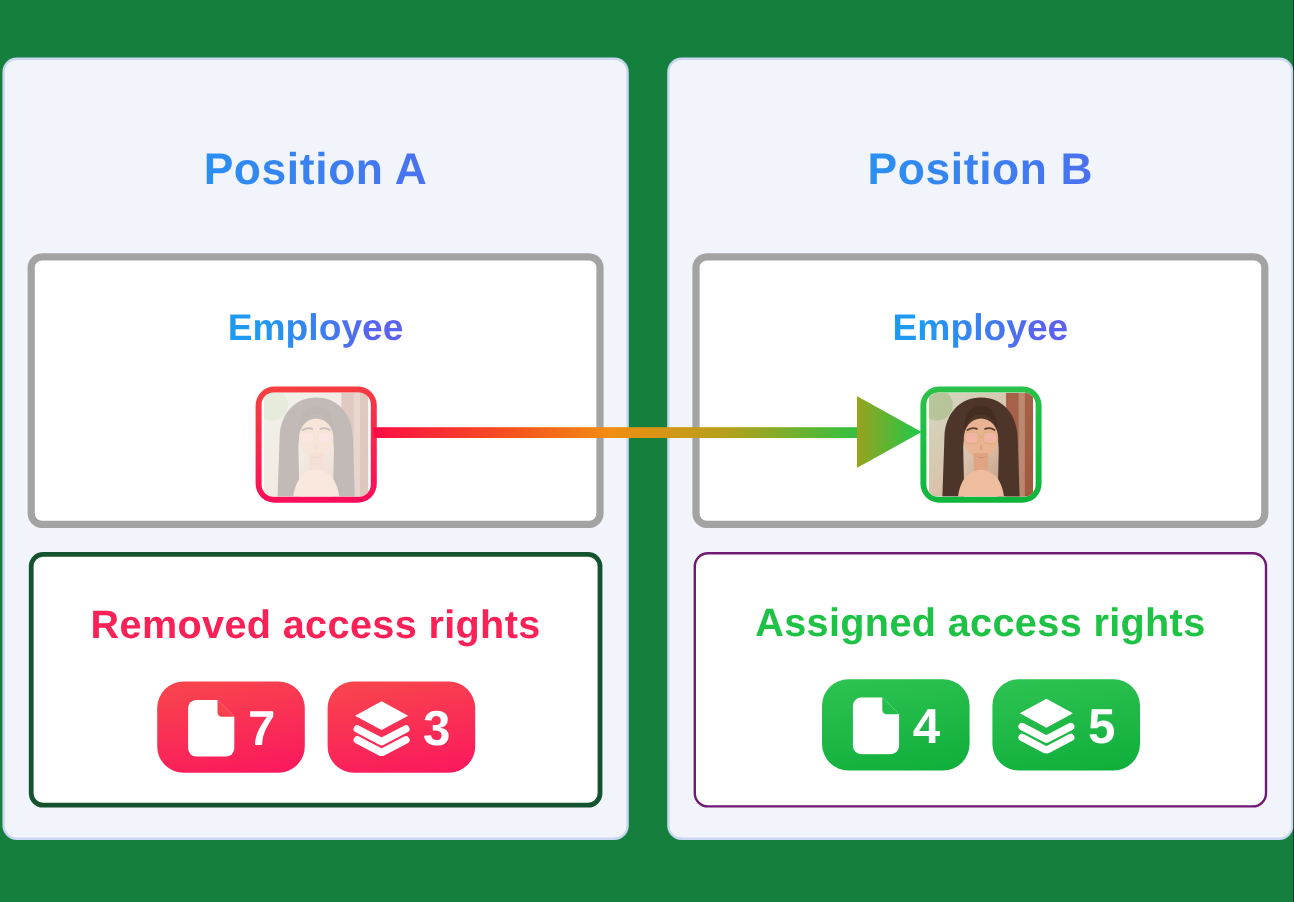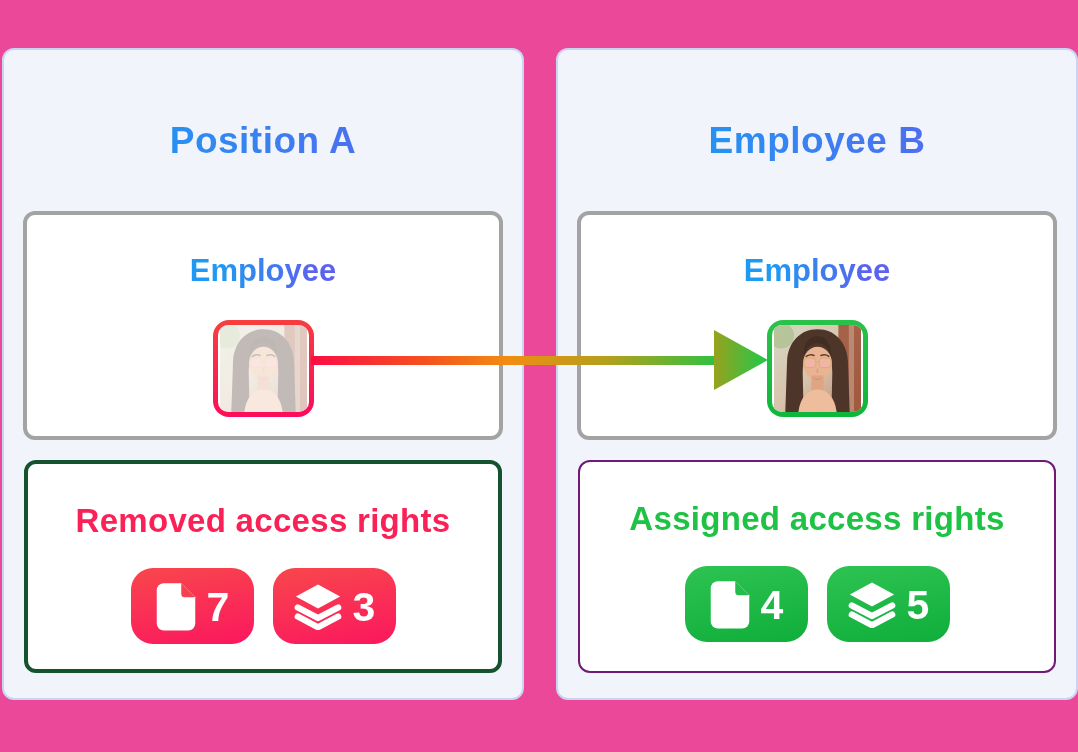--- a/index.html
+++ b/index.html
@@ -1,19 +1,19 @@
 <!DOCTYPE html>
 <html><head>
 <meta charset="utf-8">
 <style>
   * { box-sizing: border-box; }
   html,body { margin:0; padding:0; background:#000; }
   body { font-family:"Liberation Sans","DejaVu Sans",sans-serif; }
 
-  .stage { position:relative; width:1078px; height:752px; background:#ec4899; overflow:hidden; }
+  .stage { position:relative; width:1078px; height:752px; background:#15803d; overflow:hidden; }
 
   .panel {
     position:absolute; top:48px; width:522px; height:652px;
     background:#F1F4FB; border:2px solid #C9D5F1; border-radius:12px;
   }
   .panel-a { left:2px; }
   .panel-b { left:556px; }
 
   .panel-title {
     position:absolute; top:70px; left:0; right:0; margin:0;
@@ -23,21 +23,21 @@
     color:#2D86F3;
     background:linear-gradient(90deg,#1E9AF2 20%,#5B62EF 85%);
     -webkit-background-clip:text; background-clip:text;
   }
   @supports ((-webkit-background-clip:text) or (background-clip:text)) {
     .grad-blue { color:transparent; }
   }
 
   .employee-card {
     position:absolute; top:161px; left:19px; right:19px; height:229px;
-    background:#fff; border:4px solid #a3a3a3; border-radius:12px;
+    background:#fff; border:6px solid #a3a3a3; border-radius:12px;
     text-align:center; padding-top:38px;
   }
   .employee-title { margin:0; font-size:31px; font-weight:bold; display:inline-block; }
 
   .photo-frame {
     margin:31px auto 0; width:101px; height:97px; border-radius:16px;
     padding:5px;
   }
   .frame-red   { background:linear-gradient(175deg,#F6413E 0%,#FC0A5C 100%); }
   .frame-green { background:linear-gradient(175deg,#2BC24A 0%,#0CB63A 100%); }
@@ -140,21 +140,21 @@
             <path d="M5 25 L26 36 L47 25" stroke="#fff" stroke-width="6.5" fill="none" stroke-linejoin="round" stroke-linecap="round"></path>
             <path d="M5 34.5 L26 45.5 L47 34.5" stroke="#fff" stroke-width="6.5" fill="none" stroke-linejoin="round" stroke-linecap="round"></path>
           </svg>
           <span class="badge-count">3</span>
         </div>
       </div>
     </div>
   </section>
 
   <section class="panel panel-b">
-    <h2 class="panel-title grad-blue">Employee B</h2>
+    <h2 class="panel-title grad-blue">Position B</h2>
 
     <div class="employee-card">
       <h3 class="employee-title grad-blue">Employee</h3>
       <div class="photo-frame frame-green">
         <div class="photo">
           <svg viewBox="0 0 100 100">
               <use href="#portrait"></use>
             </svg>
         </div>
       </div>

